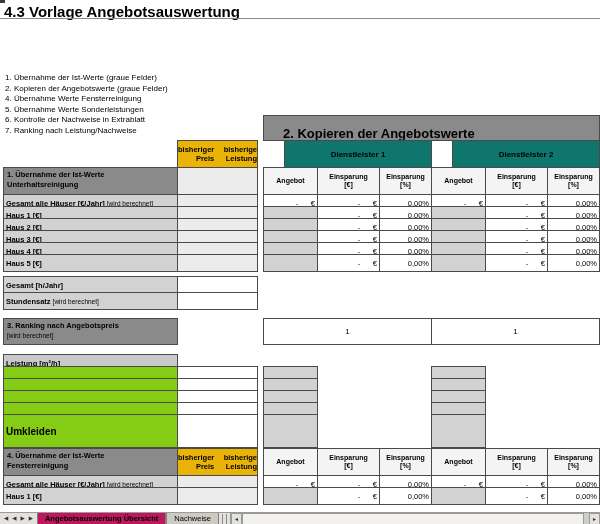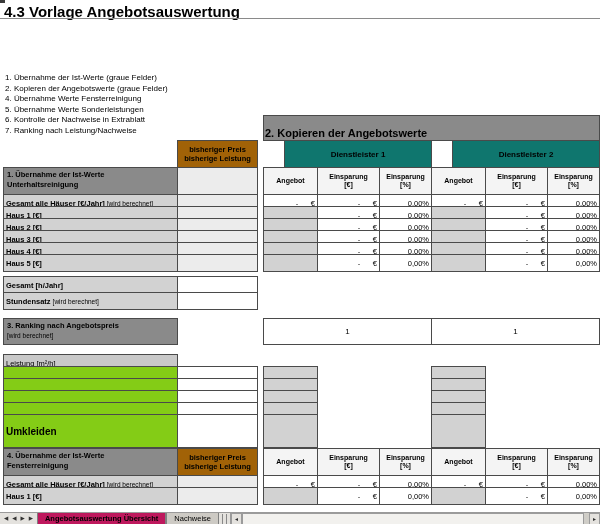--- a/index.html
+++ b/index.html
@@ -20,32 +20,32 @@
   .sp3{height:3px}.sp9{height:9px}.sp13{height:13px}.sp21{height:21px}
 
   .g1{grid-column:1}.g2{grid-column:2}.g4{grid-column:4}.g5{grid-column:5}
   .g6{grid-column:6}.g7{grid-column:7}.g8{grid-column:8}.g9{grid-column:9}
   .g46{grid-column:4/7}.g79{grid-column:7/10}.g49{grid-column:4/10}
 
   .c{border:1px solid #4a4a4a;margin-left:-1px;box-sizing:border-box;overflow:hidden;}
   .band{background:#8a8a8a;font-weight:bold;font-size:7.5px;line-height:9.5px;padding:2px 3px;}
   .band .l2{display:block;}
   .band .noteline{display:block;font-size:6.5px;font-weight:normal;}
-  .copy{display:flex;align-items:flex-end;font-size:11px;padding:2px 1px;}
+  .copy{display:flex;align-items:flex-end;font-size:13px;padding:2px 19px;}
   .hdr{background:#0f766e;font-weight:bold;font-size:8px;display:flex;align-items:center;justify-content:center;margin-left:20px;}
-  .bis{background:#a16207;font-weight:bold;font-size:7.5px;line-height:9.5px;display:flex;flex-direction:column;align-items:center;justify-content:center;text-align:right;}
+  .bis{background:#eab308;font-weight:bold;font-size:7.5px;line-height:9.5px;display:flex;flex-direction:row;align-items:center;justify-content:center;text-align:right;}
   .sub{background:#f4f4f4;font-weight:bold;font-size:7px;line-height:8.5px;display:flex;flex-direction:column;align-items:center;justify-content:center;text-align:center;}
   .lab{background:#d2d2d2;font-weight:bold;font-size:7.5px;display:flex;align-items:center;padding:8px 2px;white-space:nowrap;}
   .note{font-weight:normal;font-size:6.5px;margin-left:2px;}
   .entry{background:#d2d2d2;}
   .lt{background:#ececec;}
   .wb{background:#ffffff;}
   .val{background:#ffffff;font-size:7.5px;display:flex;align-items:center;justify-content:flex-end;padding-right:2px;white-space:pre;}
   .rank{background:#ffffff;font-size:8px;display:flex;align-items:center;justify-content:center;}
-  .lhdr{background:#c9c9c9;font-weight:normal;font-size:7.5px;display:flex;align-items:center;padding:8px 2px;}
+  .lhdr{background:#c9c9c9;font-weight:bold;font-size:7.5px;display:flex;align-items:center;padding:8px 2px;}
   .llab{background:#84cc16;font-weight:bold;font-size:10px;display:flex;align-items:center;padding:16px 2px;}
 
   .tabbar{position:absolute;left:0;top:512px;width:600px;height:12px;background:#e4e2de;
     border-top:1px solid #9a9a9a;display:flex;align-items:stretch;z-index:5;overflow:hidden;}
   .nav{display:flex;align-items:center;padding:0 2px;}
   .nav span{font-size:5.5px;color:#333;padding:0 2px;line-height:1;}
   .tab{display:flex;align-items:center;padding:0 7px;font-size:7.5px;white-space:nowrap;
     border:1px solid #808080;border-top:none;background:#cdcac4;}
   .tab.active{background:#be185d;font-weight:bold;}
   .tabsplit{width:3px;border-left:1px solid #888;border-right:1px solid #888;margin:1px 3px;}

